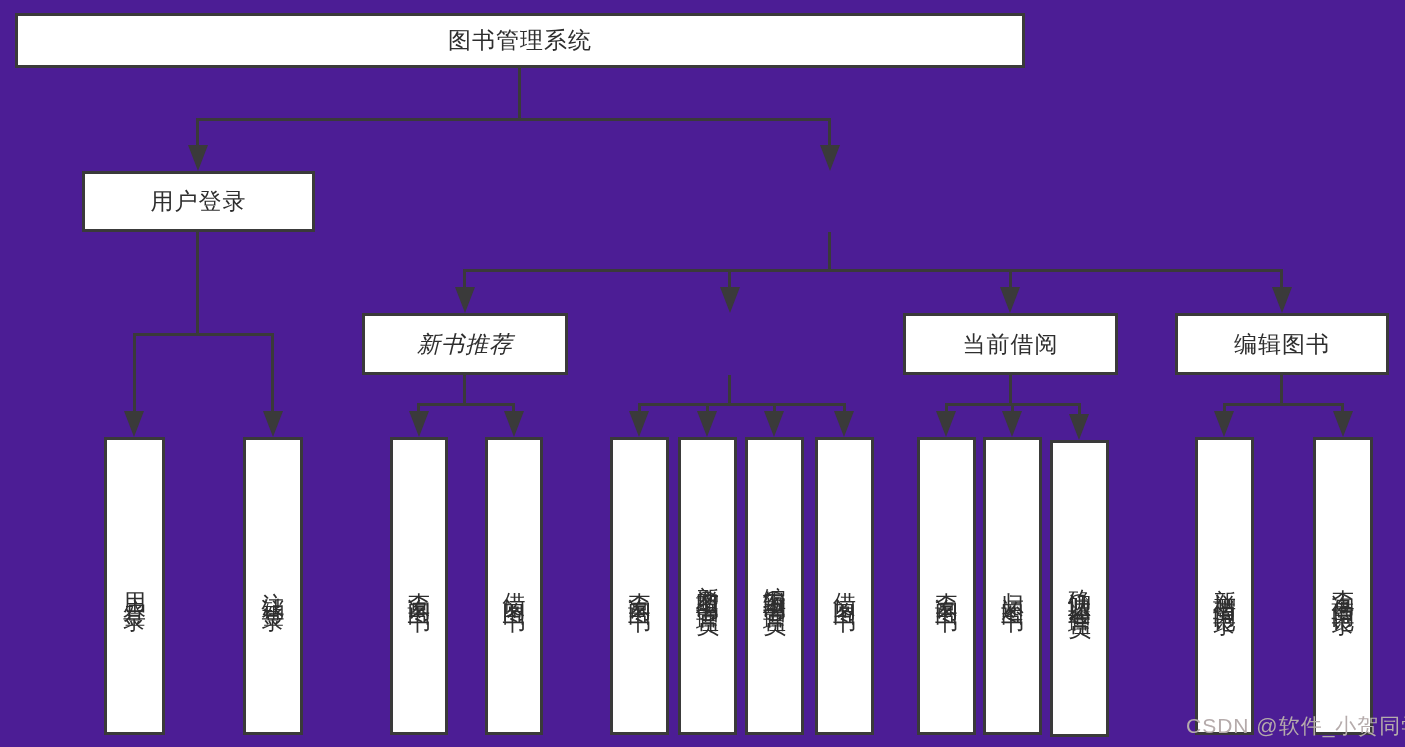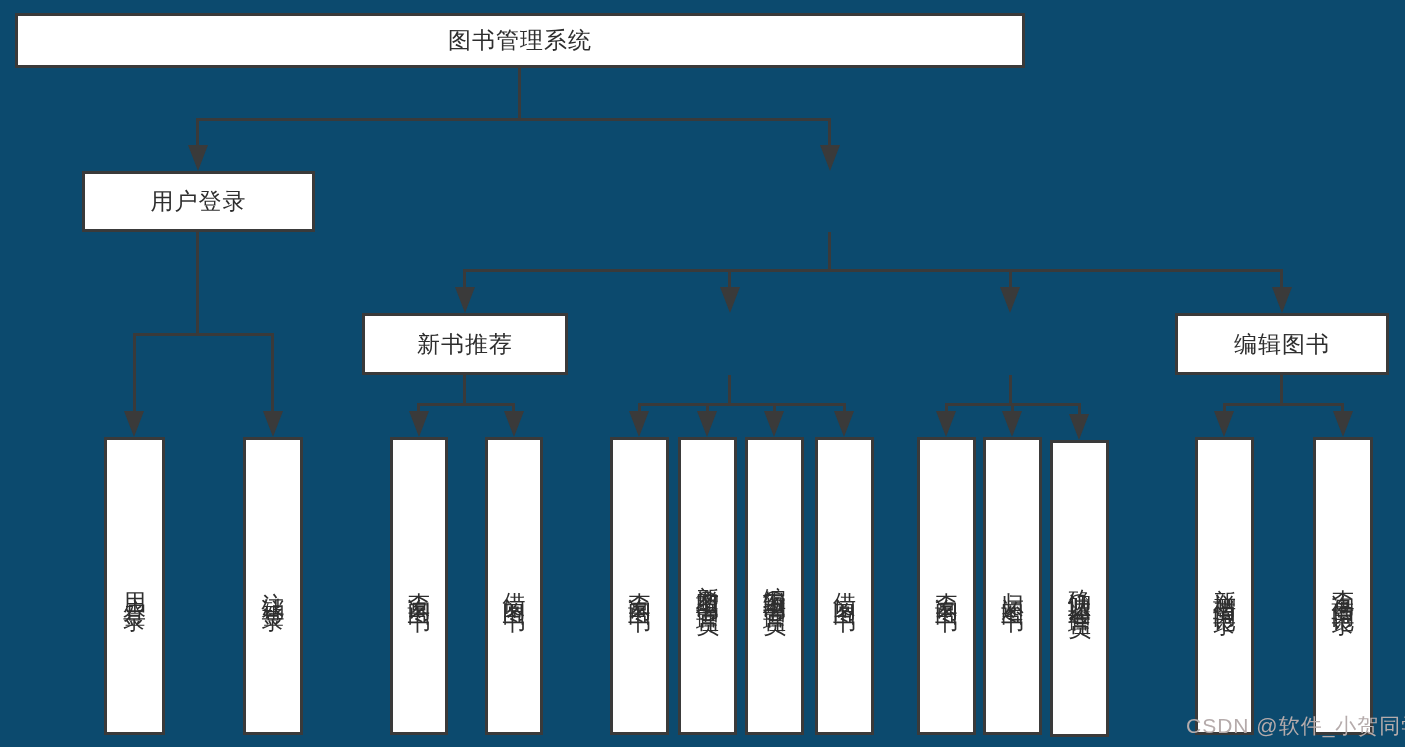--- a/index.html
+++ b/index.html
@@ -5,21 +5,21 @@
   html, body {
     margin: 0;
     padding: 0;
     background: #ffffff;
     font-family: "Liberation Sans", sans-serif;
   }
   .stage {
     position: relative;
     width: 1405px;
     height: 747px;
-    background: #0c4a6e;
+    background: #4c1d95;
     overflow: hidden;
   }
   .box {
     position: absolute;
     box-sizing: border-box;
     background: #ffffff;
     border: 3px solid #3a3a3a;
     color: #2e2e2e;
     display: flex;
     align-items: center;
@@ -66,21 +66,21 @@
     color: #b5abab;
     letter-spacing: 1px;
     white-space: nowrap;
     z-index: 3;
   }
 
   
   #b-root  { left: 15px;  top: 13px;  width: 1010px; height: 55px; }
   #b-ul    { left: 82px;  top: 171px; width: 233px;  height: 61px; }
   #b-bm    { left: 712px; top: 171px; width: 236px;  height: 61px; }
-  #b-nbr   { left: 362px; top: 313px; width: 206px;  height: 62px; }
+  #b-nbr   { left: 362px; top: 313px; width: 206px;  height: 62px; font-style: italic; }
   #b-bb    { left: 627px; top: 313px; width: 206px;  height: 62px; }
   #b-cb    { left: 903px; top: 313px; width: 215px;  height: 62px; }
   #b-br    { left: 1175px;top: 313px; width: 214px;  height: 62px; }
 
   
   #v-ul1 { left: 104px;  width: 61px; }
   #v-ul2 { left: 243px;  width: 60px; }
   #v-nbr1{ left: 390px;  width: 58px; }
   #v-nbr2{ left: 485px;  width: 58px; }
   #v-bb1 { left: 610px;  width: 59px; }
@@ -96,20 +96,21 @@
 </head>
 <body>
 
 <div class="stage">
 
   <div class="box" id="b-root">图书管理系统</div>
 
   <div class="box" id="b-ul">用户登录</div>
 
   <div class="box" id="b-nbr">新书推荐</div>
+  <div class="box" id="b-cb">当前借阅</div>
   <div class="box" id="b-br">编辑图书</div>
 
   <div class="box vbox" id="v-ul1">用户登录</div>
   <div class="box vbox" id="v-ul2">注销登录</div>
 
   <div class="box vbox" id="v-nbr1">查询图书</div>
   <div class="box vbox" id="v-nbr2">借阅图书</div>
 
   <div class="box vbox" id="v-bb1">查询图书</div>
   <div class="box vbox" id="v-bb2">新增图书（管理员）</div>

